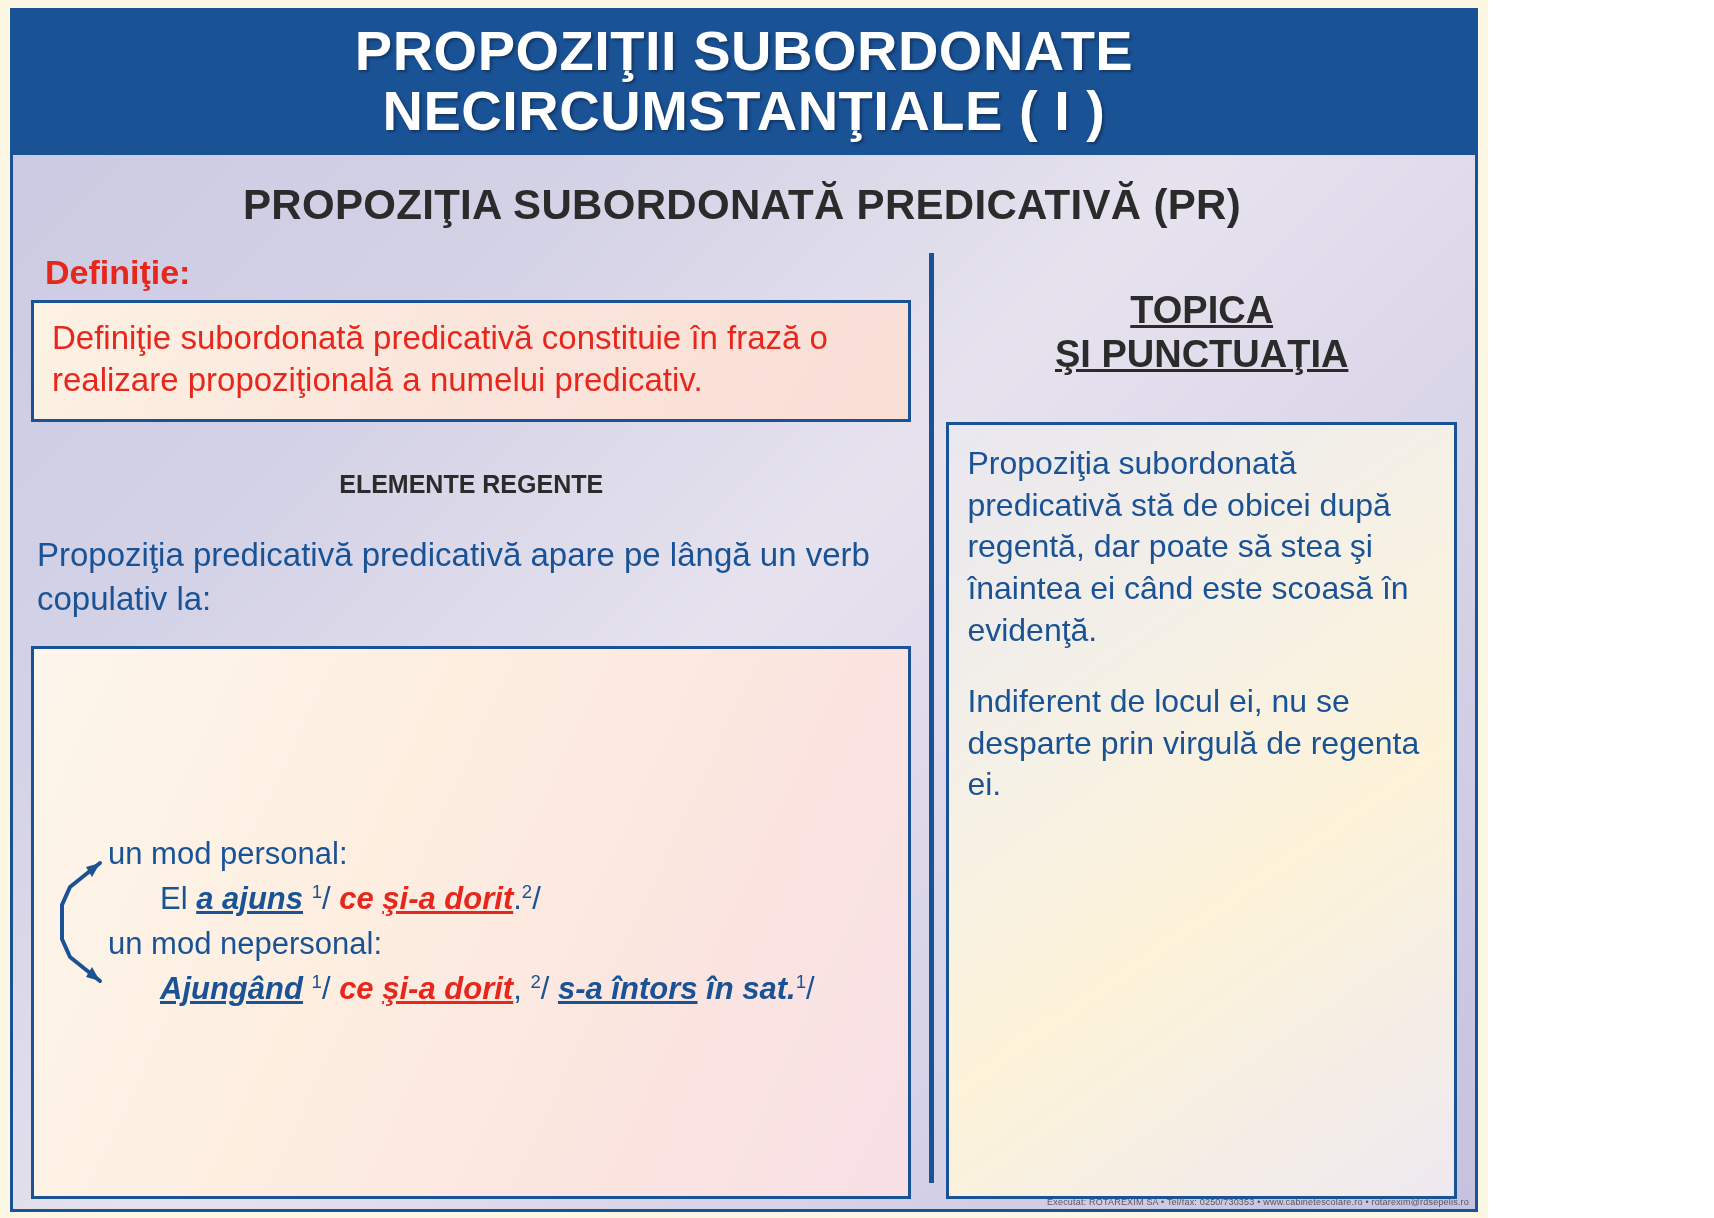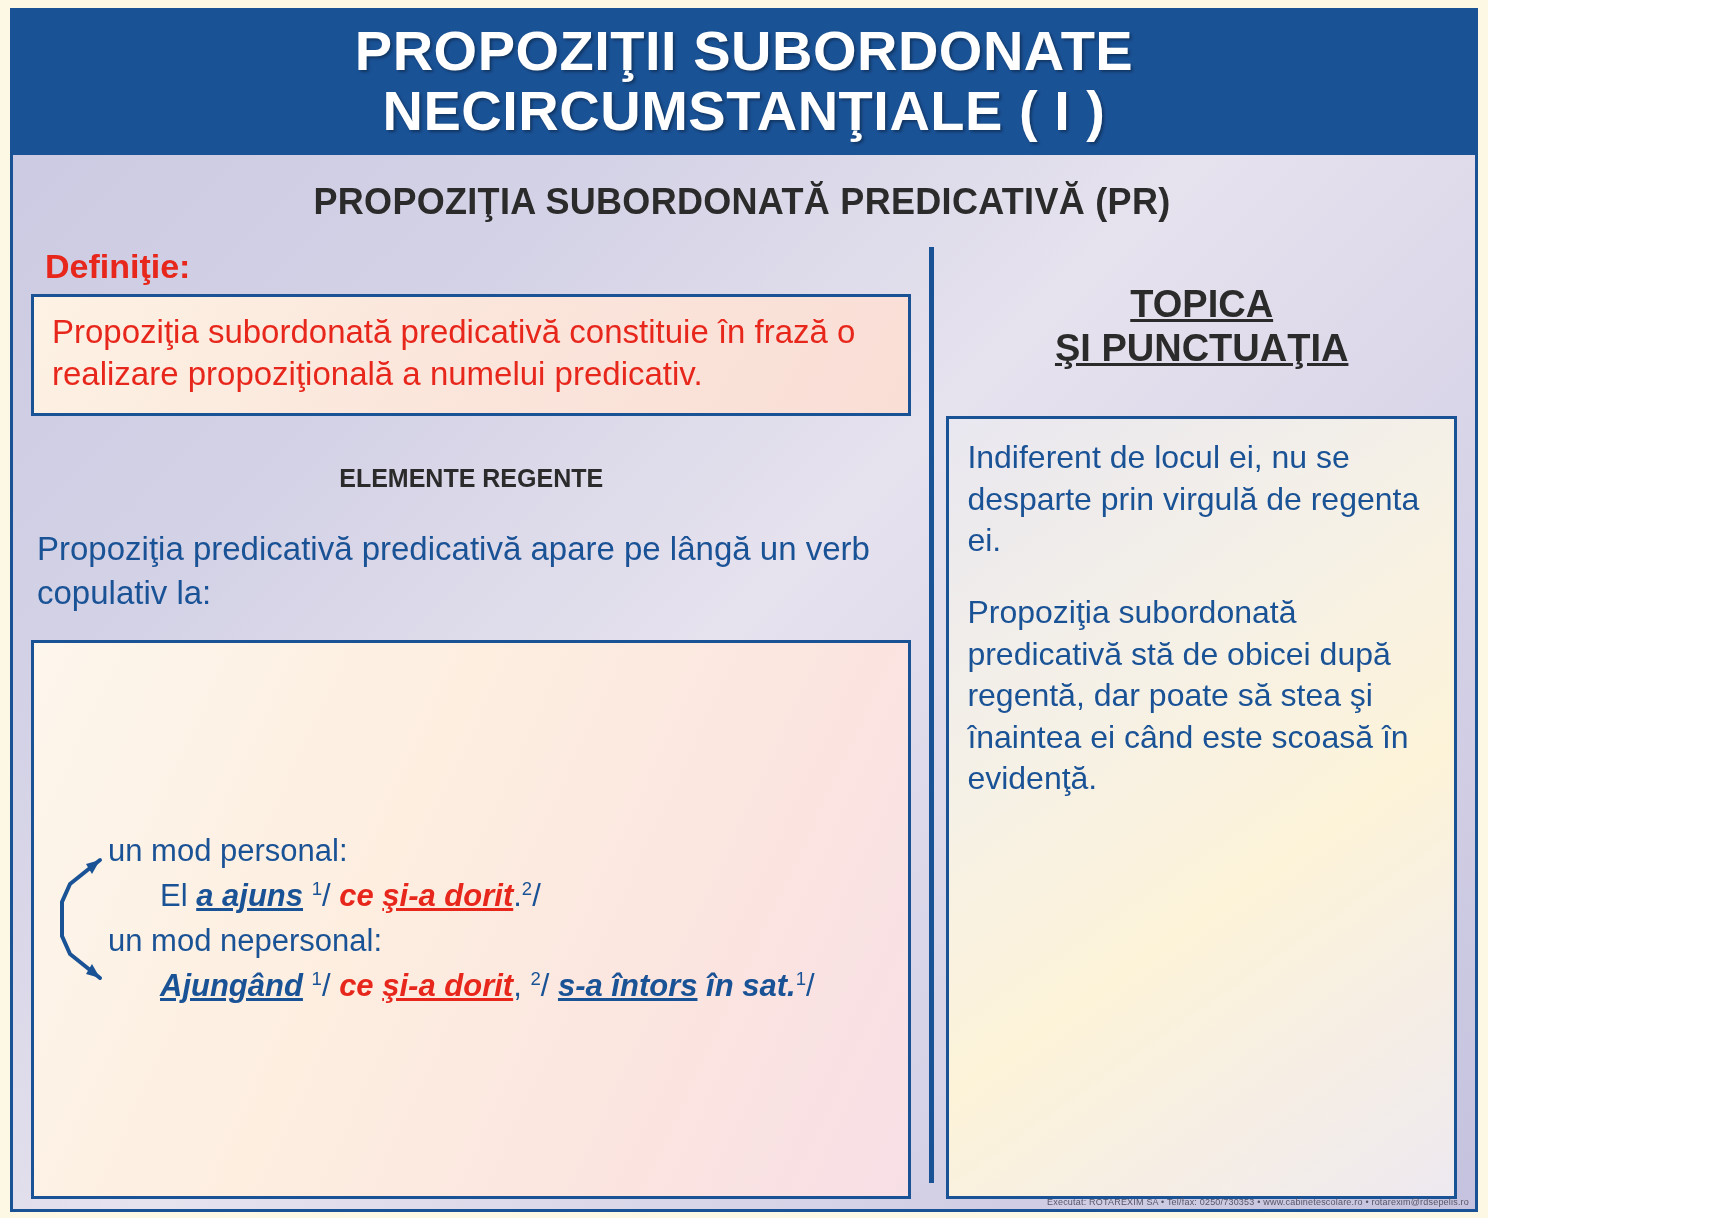--- a/index.html
+++ b/index.html
@@ -40,21 +40,21 @@
   }
   .title-line {
     font-size: 56px;
     font-weight: bold;
     line-height: 1.07;
     text-shadow: 2px 2px 3px rgba(0,0,0,0.35);
   }
   
   .subtitle {
     text-align: center;
-    font-size: 36px;
+    font-size: 42px;
     font-weight: bold;
     color: #2b2b2b;
     padding: 26px 4px 18px 0;
     letter-spacing: 0.3px;
   }
   
   .columns {
     flex: 1;
     display: flex;
     padding: 0 18px 10px 18px;
@@ -209,21 +209,21 @@
 
     <div class="subtitle">PROPOZIŢIA SUBORDONATĂ PREDICATIVĂ (PR)</div>
 
     <div class="columns">
 
       <div class="col-left">
 
         <div class="definition-label">Definiţie:</div>
 
         <div class="definition-box">
-          <div class="definition-text">Propoziţia subordonată predicativă constituie în frază o realizare propoziţională a numelui predicativ.</div>
+          <div class="definition-text">Definiţie subordonată predicativă constituie în frază o realizare propoziţională a numelui predicativ.</div>
         </div>
 
         <div class="section-heading">ELEMENTE REGENTE</div>
 
         <div class="intro-text">Propoziţia predicativă predicativă apare pe lângă un verb copulativ la:</div>
 
         <div class="examples-box">
           <div class="brace-wrap">
             <svg width="50" height="130" viewBox="0 0 50 130" aria-hidden="true">
               <path d="M44 6 L14 30 M14 30 L6 48 L6 82 L14 100 M14 100 L44 124" stroke="#1a5296" stroke-width="4" fill="none" stroke-linecap="round"></path>
@@ -245,22 +245,22 @@
       </div>
 
       <div class="divider"></div>
 
       <div class="col-right">
         <div class="topica-title">
           <div>TOPICA</div>
           <div>ŞI PUNCTUAŢIA</div>
         </div>
         <div class="topica-box">
+          <p class="topica-p">Propoziţia subordonată predicativă stă de obicei după regentă, dar poate să stea şi înaintea ei când este scoasă în evidenţă.</p>
           <p class="topica-p">Indiferent de locul ei, nu se desparte prin virgulă de regenta ei.</p>
-          <p class="topica-p">Propoziţia subordonată predicativă stă de obicei după regentă, dar poate să stea şi înaintea ei când este scoasă în evidenţă.</p>
         </div>
       </div>
 
     </div>
 
     <div class="footer">Executat: ROTAREXIM SA • Tel/fax: 0250/730353 • www.cabinetescolare.ro • rotarexim@rdsepelis.ro</div>
   </div>
 </div>
 
 </body></html>

